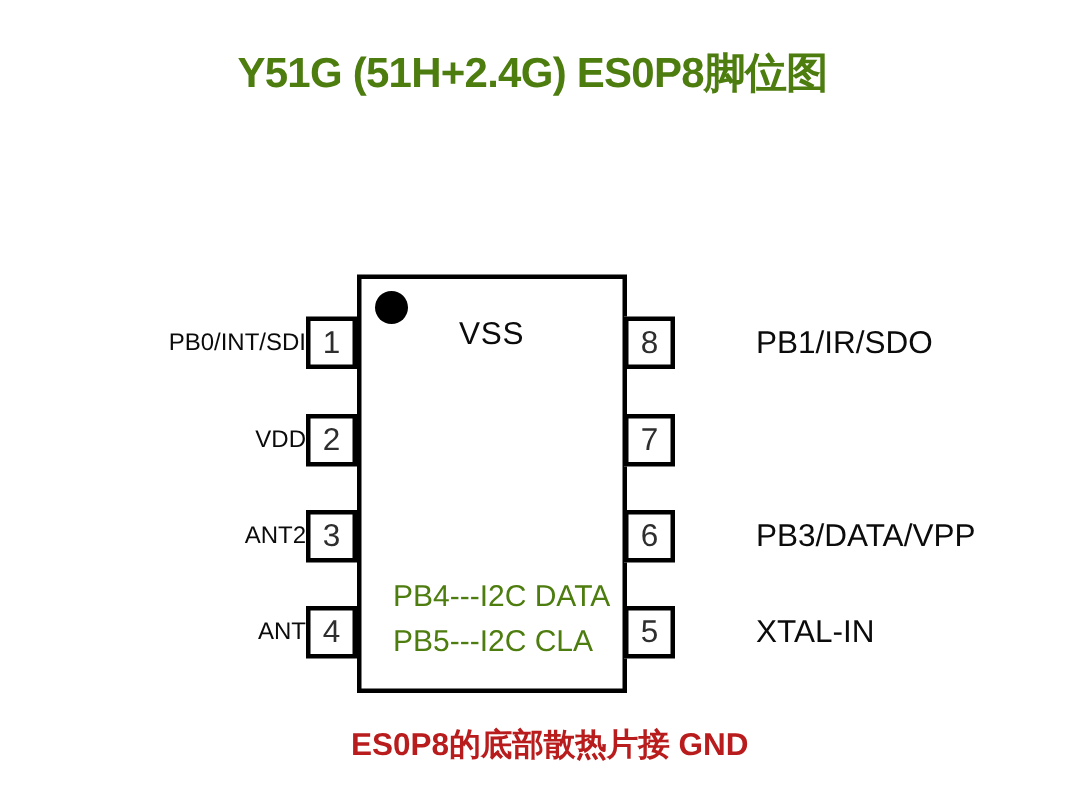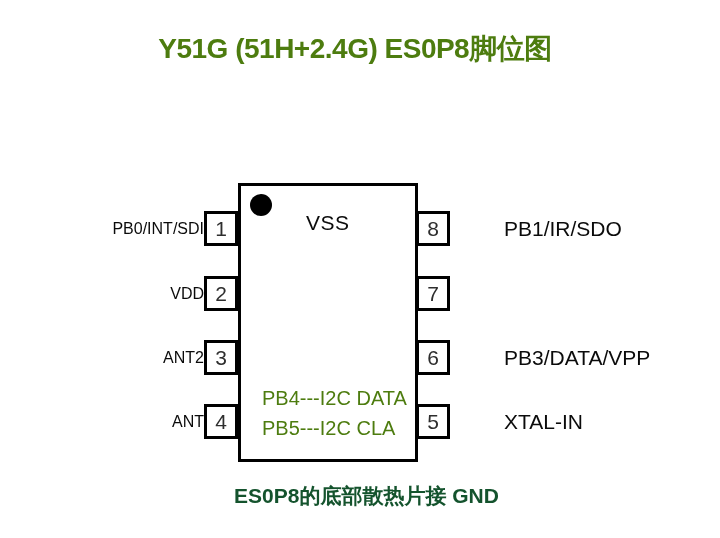--- a/index.html
+++ b/index.html
@@ -115,21 +115,21 @@
     line-height: 23px;
   }
   .caption {
     position: absolute;
     top: 482px;
     left: 13px;
     right: 0;
     text-align: center;
     font-size: 21px;
     font-weight: 700;
-    color: #14532d;
+    color: #b91c1c;
     white-space: nowrap;
   }
 </style>
 </head>
 <body>
 
 <div class="stage">
 
   <h1 class="title">Y51G (51H+2.4G) ES0P8脚位图</h1>
 

